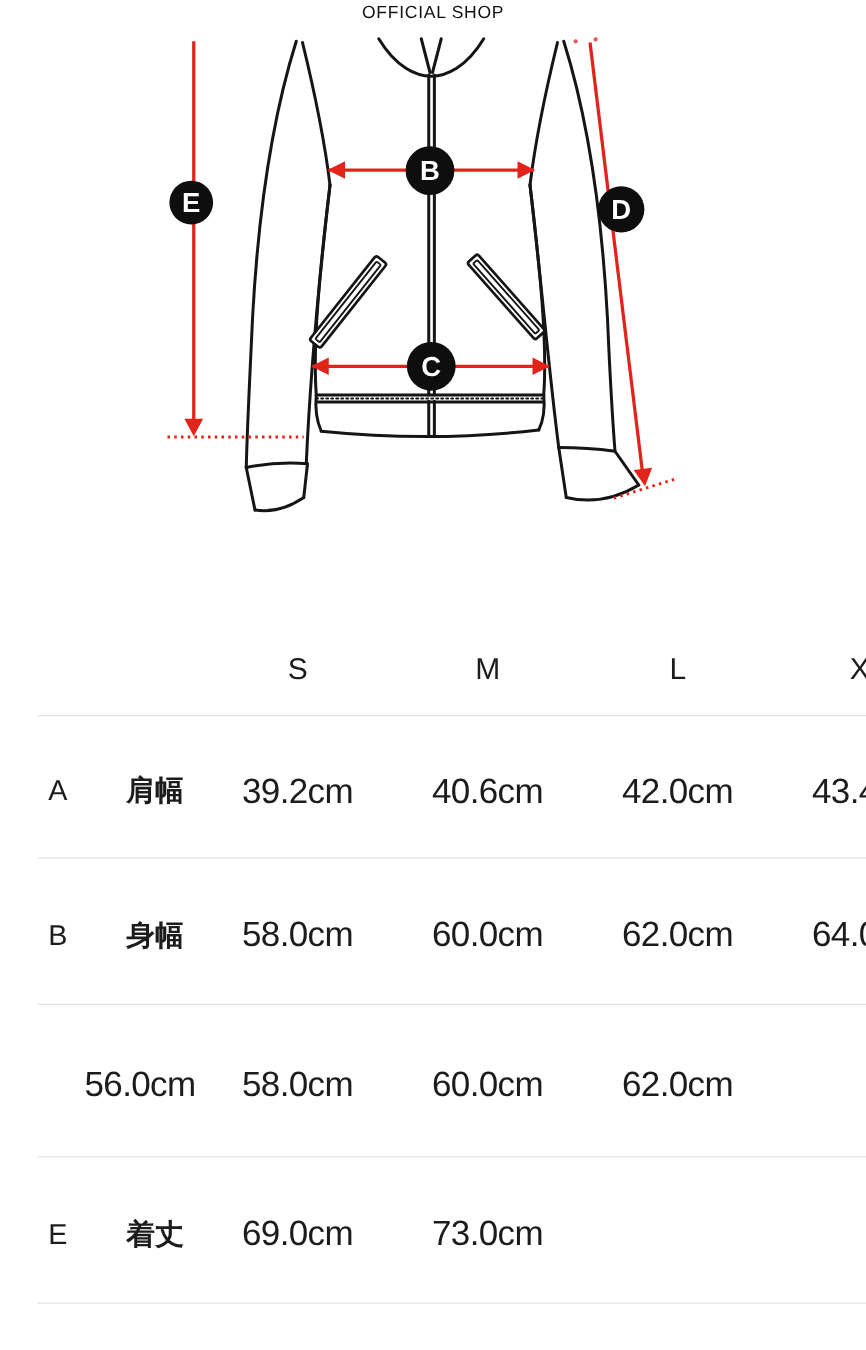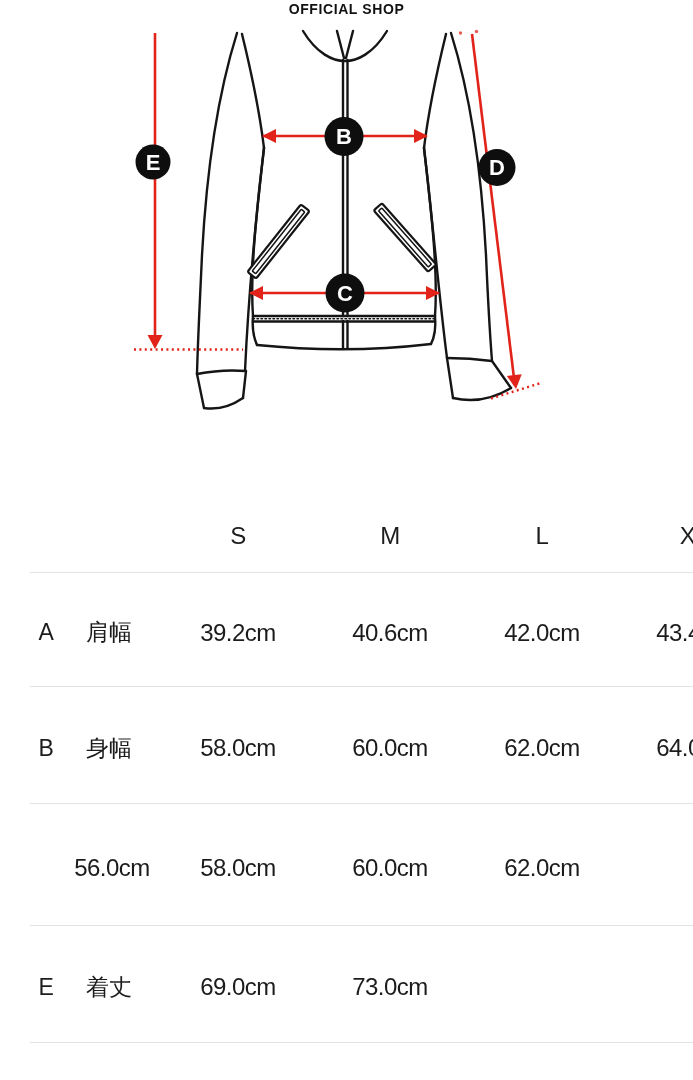--- a/index.html
+++ b/index.html
@@ -3,40 +3,40 @@
 <meta charset="utf-8">
 <style>
   html,body{margin:0;padding:0;background:#ffffff;}
   #screen{
     position:relative;width:693px;height:1080px;overflow:hidden;background:#ffffff;
     font-family:"Liberation Sans","DejaVu Sans",sans-serif;color:#1c1c1c;
   }
   
   .shop-title{
     position:absolute;top:1px;left:0;width:693px;text-align:center;
-    font-size:14px;font-weight:bold;letter-spacing:0.6px;color:#111;
+    font-size:14px;font-weight:normal;letter-spacing:0.6px;color:#111;
   }
   
   #diagram{position:absolute;top:0;left:0;}
   
   #table-area{position:absolute;top:460px;left:0;width:693px;}
   .trow,.thead{
     box-sizing:border-box;margin-left:30px;width:740px;
     display:grid;grid-template-columns:32px 100px 152px 152px 152px 152px;
     border-bottom:1px solid #e3e3e3;
   }
   .thead{height:113px;align-items:end;padding-bottom:22px;}
   .trow{align-items:center;padding-top:6px;}
   #size-rows .trow:nth-child(1){height:114px;}
   #size-rows .trow:nth-child(2){height:117px;}
   #size-rows .trow:nth-child(3){height:122px;}
   #size-rows .trow:nth-child(4){height:117px;}
-  .cell{font-size:24px;letter-spacing:-0.5px;color:#1c1c1c;}
+  .cell{font-size:28px;letter-spacing:-0.5px;color:#1c1c1c;}
   .c-letter{text-align:center;font-size:23px;}
-  .c-name{text-align:left;padding-left:24px;font-size:23px;letter-spacing:0;}
+  .c-name{text-align:center;padding-left:24px;font-size:23px;letter-spacing:0;font-weight:bold;}
   .c-val,.hcell{text-align:center;}
   .hcell{font-size:24px;letter-spacing:-0.5px;}
 </style>
 </head>
 <body>
 
 <div id="screen">
 
   <div class="shop-title">OFFICIAL SHOP</div>
 

